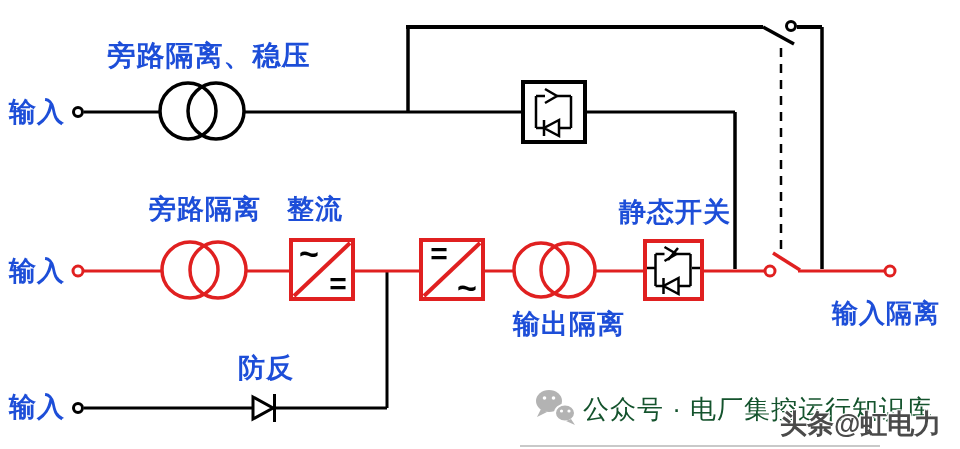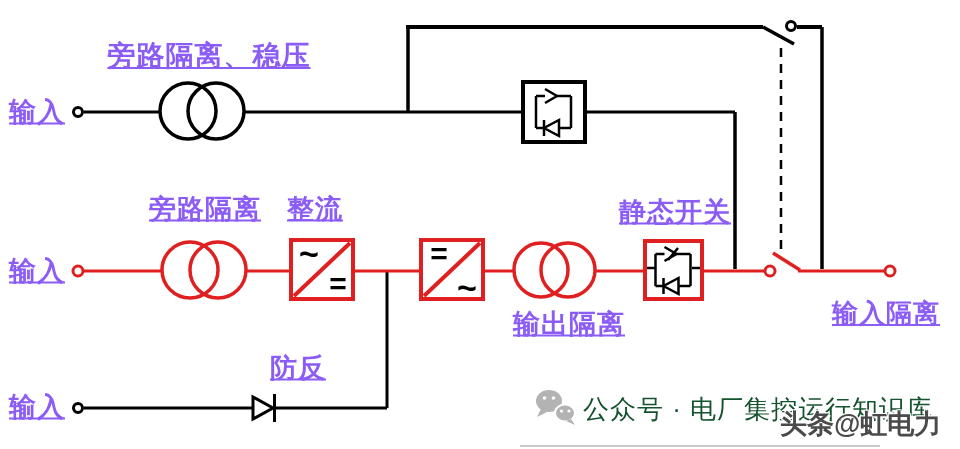--- a/index.html
+++ b/index.html
@@ -3,22 +3,22 @@
 <meta charset="utf-8">
 <style>
   html,body{margin:0;padding:0;background:#ffffff;}
   .page{
     position:relative;width:960px;height:449px;background:#ffffff;overflow:hidden;
     font-family:"Liberation Sans","DejaVu Sans",sans-serif;
   }
   .diagram-svg{position:absolute;left:0;top:0;width:960px;height:449px;}
   .lbl{
     position:absolute;transform:translate(-50%,-50%);
-    font-weight:700;color:#8b5cf6;white-space:nowrap;line-height:1;
-    font-size:27px;letter-spacing:1px;text-decoration:underline;
+    font-weight:700;color:#1d4ed8;white-space:nowrap;line-height:1;
+    font-size:27px;letter-spacing:1px;
   }
   .glyph{
     position:absolute;transform:translate(-50%,-50%);
     font-weight:700;color:#000;white-space:nowrap;line-height:1;
     font-size:30px;
   }
   .glyph.tilde{font-size:34px;}
   .wm-text{
     position:absolute;transform:translate(0,-50%);
     color:#14532d;font-size:26px;letter-spacing:1px;white-space:nowrap;line-height:1;
@@ -142,21 +142,21 @@
   </svg>
 
   <div class="lbl" style="left:209px;top:56px;font-size:28px;">旁路隔离、稳压</div>
   <div class="lbl" style="left:37px;top:112px;">输入</div>
   <div class="lbl" style="left:37px;top:271px;">输入</div>
   <div class="lbl" style="left:37px;top:407px;">输入</div>
   <div class="lbl" style="left:205px;top:209px;">旁路隔离</div>
   <div class="lbl" style="left:315px;top:209px;">整流</div>
   <div class="lbl" style="left:569px;top:324px;">输出隔离</div>
   <div class="lbl" style="left:675px;top:212px;">静态开关</div>
-  <div class="lbl" style="left:266px;top:368px;margin-left:32px;">防反</div>
+  <div class="lbl" style="left:266px;top:368px;">防反</div>
   <div class="lbl" style="left:886px;top:313px;font-size:26px;">输入隔离</div>
 
   <div class="glyph tilde" style="left:309px;top:253px;">~</div>
   <div class="glyph" style="left:338px;top:284px;">=</div>
   <div class="glyph" style="left:439px;top:254px;">=</div>
   <div class="glyph tilde" style="left:467px;top:287px;">~</div>
 
   <div class="wm-text" style="left:583px;top:409px;">公众号 · 电厂集控运行知识库</div>
   <div class="wm-toutiao" style="left:780px;top:424px;">头条@虹电力</div>
   <div class="wm-underline"></div>

